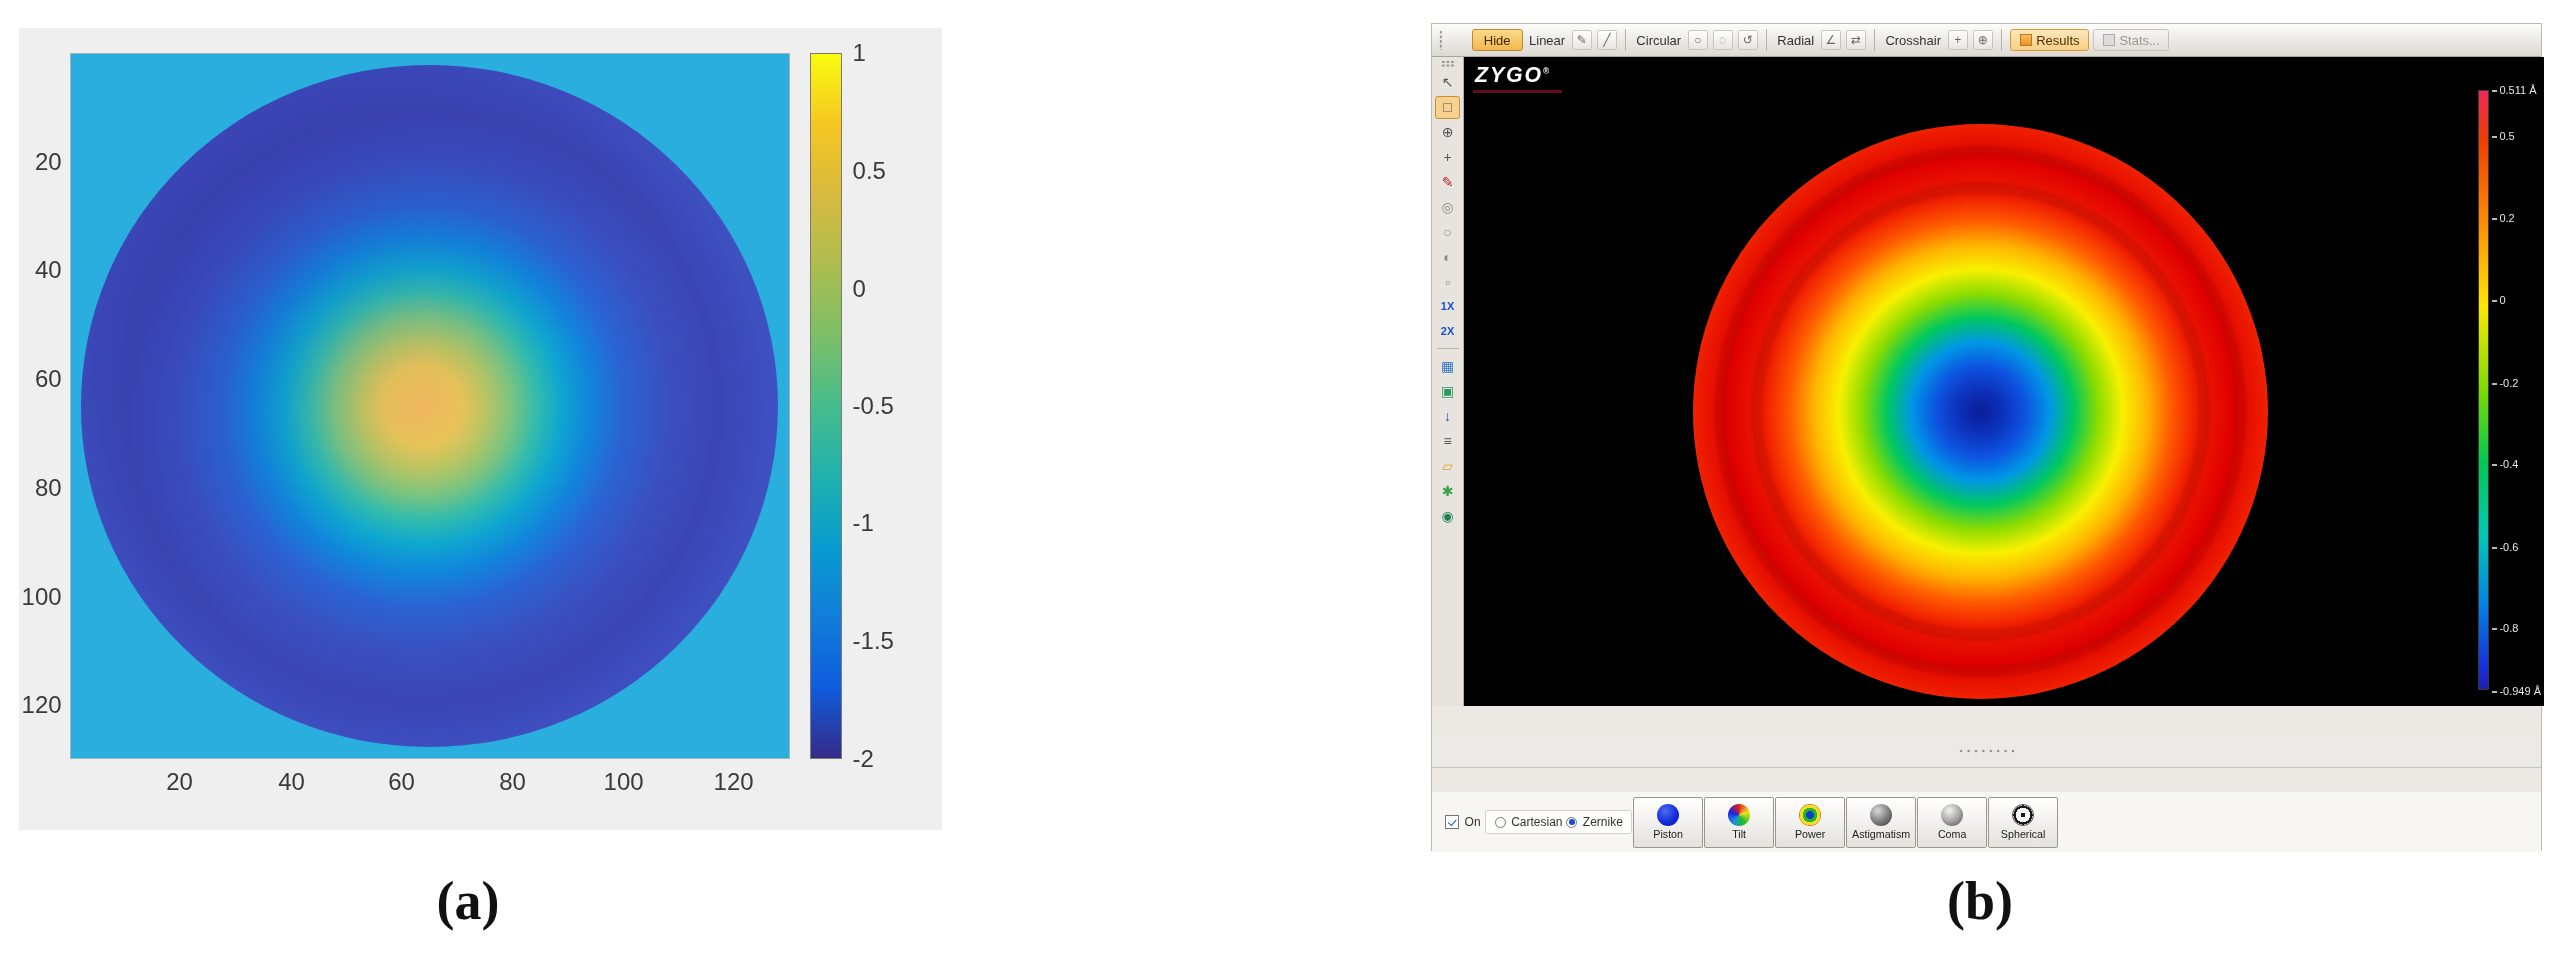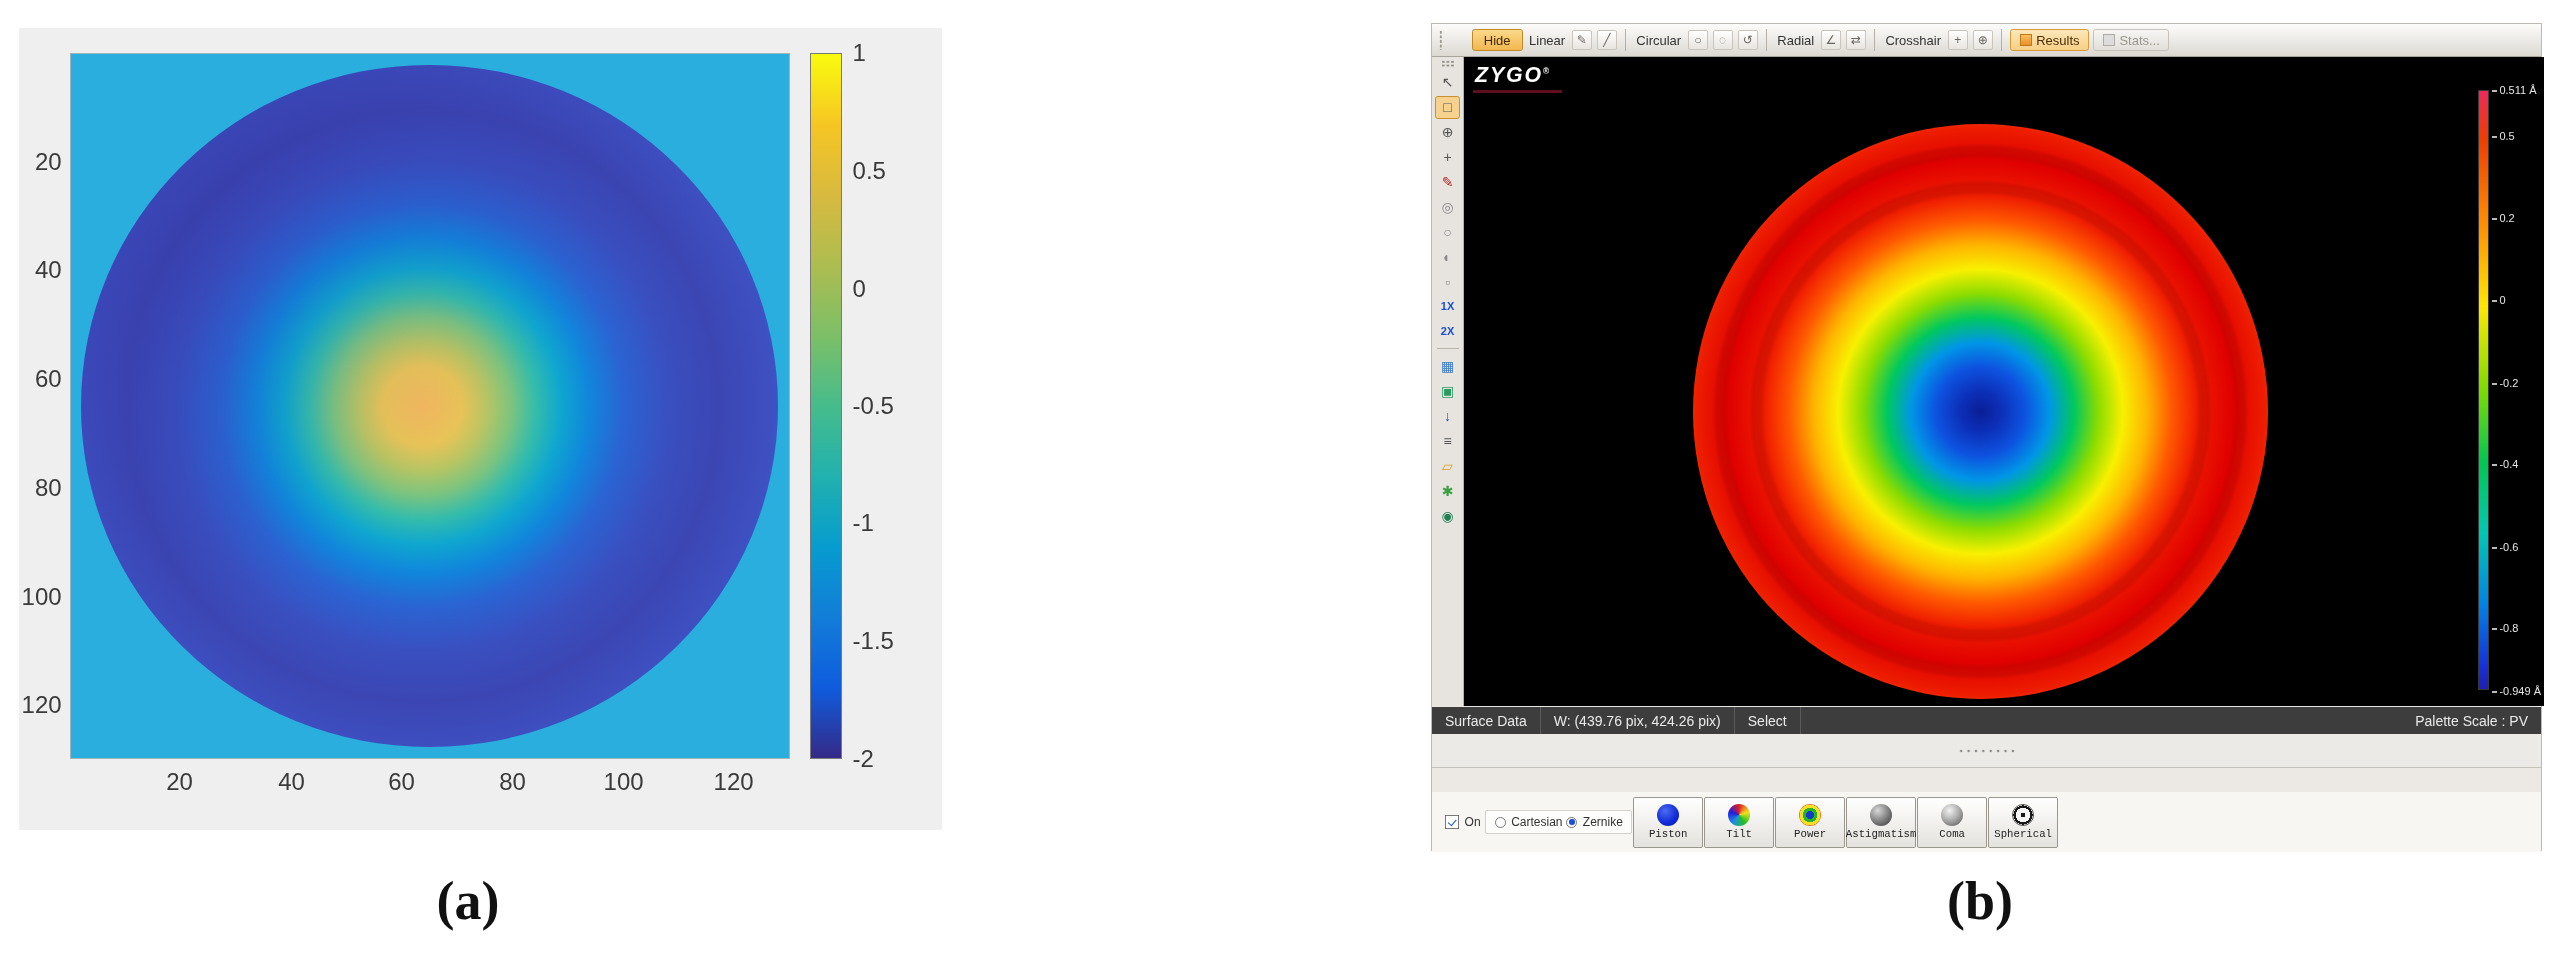--- a/index.html
+++ b/index.html
@@ -103,21 +103,21 @@
   .checkbox{position:relative;width:14px;height:14px;background:#fff;border:0.9px solid #777;}
   .checkbox::after{content:"";position:absolute;left:1.9px;top:2.8px;width:7.4px;height:3.7px;
     border-left:1.9px solid #1a58d8;border-bottom:1.9px solid #1a58d8;transform:rotate(-50deg);}
   .zr-radios{display:flex;flex-direction:row;gap:3.7px;font-size:12px;padding:3.7px 8.3px;
     background:#fdfdfc;border:0.9px solid #d4d1ca;border-radius:1.9px;}
   .radio-row{display:flex;align-items:center;gap:5.6px;}
   .radio{position:relative;width:11px;height:11px;border-radius:50%;background:#fff;border:0.9px solid #777;}
   .radio.sel::after{content:"";position:absolute;left:1.9px;top:1.9px;width:5.6px;height:5.6px;border-radius:50%;background:#1b4fd8;}
   .zr-btn{width:70px;height:51px;border:0.9px solid #9a978f;border-radius:1.9px;
     background:linear-gradient(#ffffff,#e4e2dd);display:flex;flex-direction:column;
-    align-items:center;justify-content:center;gap:2.8px;font-family:Liberation Mono, monospace;}
+    align-items:center;justify-content:center;gap:2.8px;font-family:Liberation Sans, sans-serif;}
   .zr-icon{width:22px;height:22px;border-radius:50%;}
   .zi-piston{background:radial-gradient(circle at 38% 32%, #4a6cf0, #1028d8 60%, #0a1a98 100%);}
   .zi-tilt{background:conic-gradient(#e02020,#f0e020,#20c020,#2090e0,#2020e0,#e02020);}
   .zi-power{background:radial-gradient(circle,#103cc8 0 26%, #28b428 26% 46%, #f0e028 46% 66%, #e87820 66% 82%, #28b428 82% 100%);}
   .zi-astig{background:radial-gradient(circle at 35% 30%, #d8d8d8, #8a8a8a 45%, #4a4a4a 85%);}
   .zi-coma{background:radial-gradient(circle at 38% 30%, #f2f2f2, #a8a8a8 50%, #636363 88%);}
   .zi-spherical{background:radial-gradient(circle,#181818 0 18%, #f5f5f5 18% 52%, #181818 52% 68%, #e8e8e8 68% 100%);border:0.9px solid #555;}
   .zr-btn-label{font-size:10.7px;color:#222;}
 
   
@@ -222,26 +222,20 @@
       <div class="palette-label" style="top:79px">0.5</div>
       <div class="palette-label" style="top:161px">0.2</div>
       <div class="palette-label" style="top:243px">0</div>
       <div class="palette-label" style="top:326px">-0.2</div>
       <div class="palette-label" style="top:407px">-0.4</div>
       <div class="palette-label" style="top:490px">-0.6</div>
       <div class="palette-label" style="top:571px">-0.8</div>
       <div class="palette-label" style="top:634px">-0.949 Å</div>
     </div>
 
-    <div class="pb-status">
-      <span class="status-seg">Surface Data</span>
-      <span class="status-seg">W: (439.76 pix, 424.26 pix)</span>
-      <span class="status-seg">Select</span>
-      <span class="status-seg status-right">Palette Scale : PV</span>
-    </div>
 
     <div class="pb-gap">
       <div class="gap-dots"></div>
     </div>
 
     <div class="zr-body">
       <div class="zr-on">
         <span class="checkbox"></span>
         <span>On</span>
       </div>

